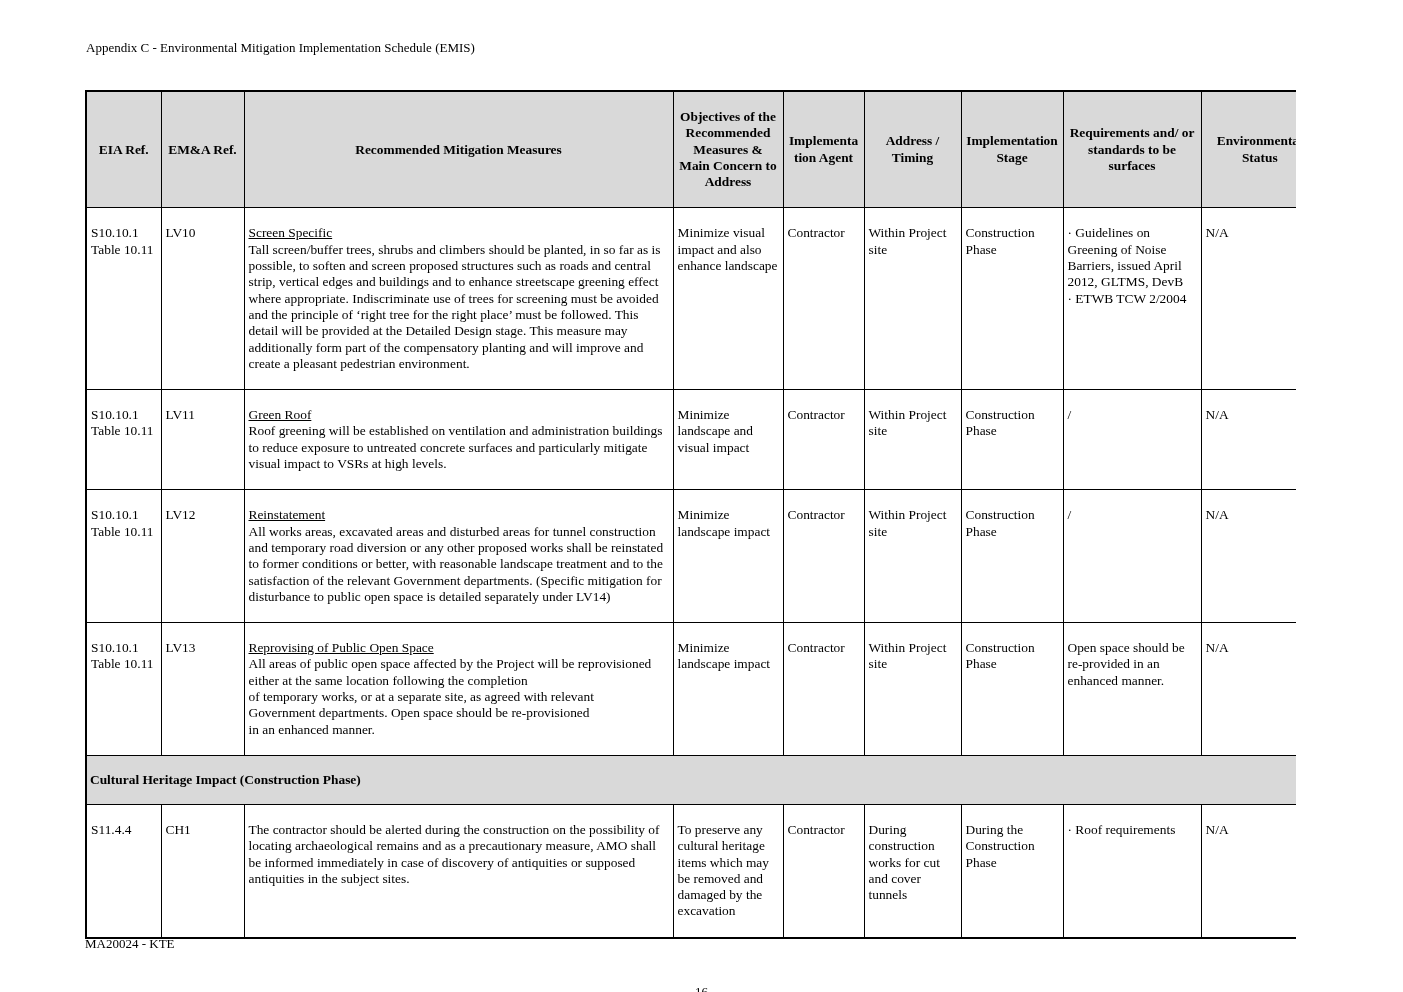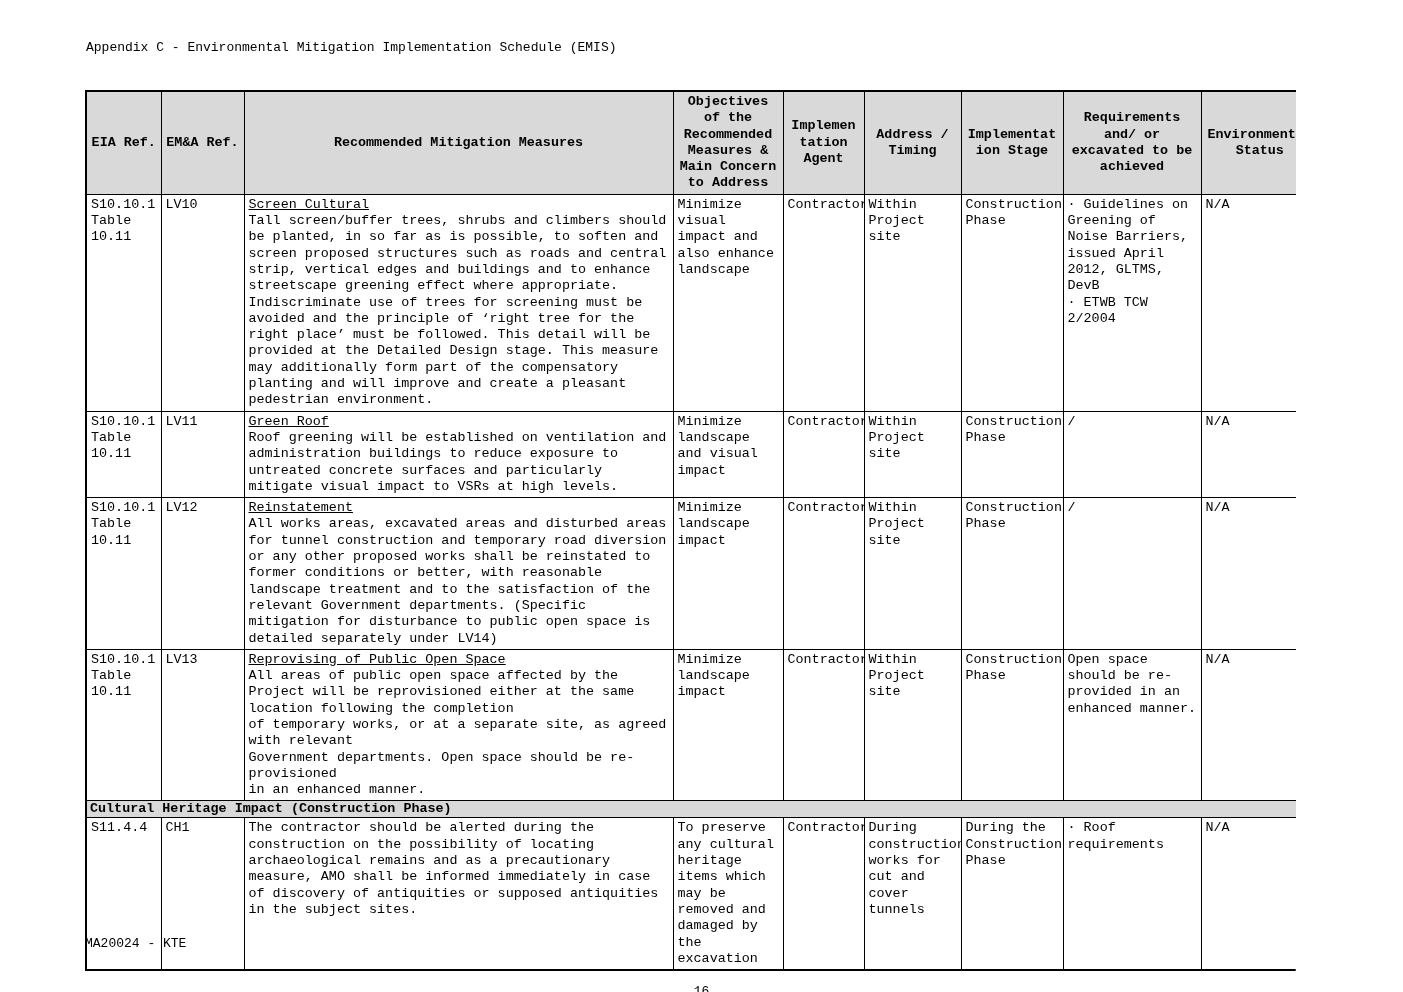--- a/index.html
+++ b/index.html
@@ -5,21 +5,21 @@
   html, body {
     margin: 0;
     padding: 0;
     background: #ffffff;
   }
   .page {
     position: relative;
     width: 1296px;
     height: 992px;
     background: var(--page-bg, #ffffff);
-    font-family: Liberation Mono, monospace;
+    font-family: Liberation Serif, serif;
     color: var(--text, #000000);
     overflow: hidden;
     border-radius: 25px;
   }
   .doc-header {
     position: absolute;
     left: 86px;
     top: 40px;
     font-size: 13px;
     line-height: 15px;
@@ -28,21 +28,21 @@
     position: absolute;
     left: 85px;
     top: 90px;
     width: 1233px;
     border-collapse: collapse;
     table-layout: fixed;
     border: 2px solid var(--border, #000);
   }
   table.emis th, table.emis td {
     border: 1px solid var(--border, #000);
-    padding: 2px 4px;
+    padding: 17px 4px;
     font-size: 13.4px;
     line-height: 16.3px;
     vertical-align: top;
     overflow: hidden;
   }
   table.emis thead tr { height: 82px; }
   table.emis th {
     background: var(--header-bg, #d9d9d9);
     font-weight: bold;
     text-align: center;
@@ -52,21 +52,21 @@
   .r0 { height: 158px; }
   .r1 { height: 76px; }
   .r2 { height: 124px; }
   .r3 { height: 122px; }
   .r4 { height: 100px; }
   tr.section-row { height: 17px; }
   tr.section-row td {
     background: var(--header-bg, #d9d9d9);
     font-weight: bold;
     text-align: left;
-    padding: 0 3px;
+    padding: 16px 3px;
     line-height: 16px;
     vertical-align: middle;
   }
   td.ctr { }
   .pre { white-space: pre-line; }
   .m-title { text-decoration: underline; }
   .m-body { white-space: pre-line; }
   .doc-footer {
     position: absolute;
     left: 85px;
@@ -101,31 +101,31 @@
     </colgroup>
     <thead>
       <tr>
         <th>EIA Ref.</th>
         <th>EM&amp;A Ref.</th>
         <th>Recommended Mitigation Measures</th>
         <th>Objectives of the Recommended Measures &amp; Main Concern to Address</th>
         <th>Implementation Agent</th>
         <th>Address / Timing</th>
         <th>Implementation Stage</th>
-        <th>Requirements and/ or excavated to be achieved</th>
+        <th>Requirements and/ or standards to be surfaces</th>
         <th>Environmental Status</th>
       </tr>
     </thead>
     <tbody id="tbody">
         <tr class="data-row r0">
           <td class="ctr pre">S10.10.1
 Table 10.11</td>
           <td class="ctr">LV10</td>
           <td>
-            <div class="m-title">Screen Cultural</div>
+            <div class="m-title">Screen Specific</div>
             <div class="m-body">Tall screen/buffer trees, shrubs and climbers should be planted, in so far as is possible, to soften and screen proposed structures such as roads and central strip, vertical edges and buildings and to enhance streetscape greening effect where appropriate. Indiscriminate use of trees for screening must be avoided and the principle of ‘right tree for the right place’ must be followed. This detail will be provided at the Detailed Design stage. This measure may additionally form part of the compensatory planting and will improve and create a pleasant pedestrian environment.</div>
           </td>
           <td>Minimize visual impact and also enhance landscape</td>
           <td class="ctr">Contractor</td>
           <td class="ctr">Within Project site</td>
           <td class="ctr">Construction Phase</td>
           <td class="pre">· Guidelines on Greening of Noise Barriers, issued April 2012, GLTMS, DevB
 · ETWB TCW 2/2004</td>
           <td class="ctr">N/A</td>
         </tr>

